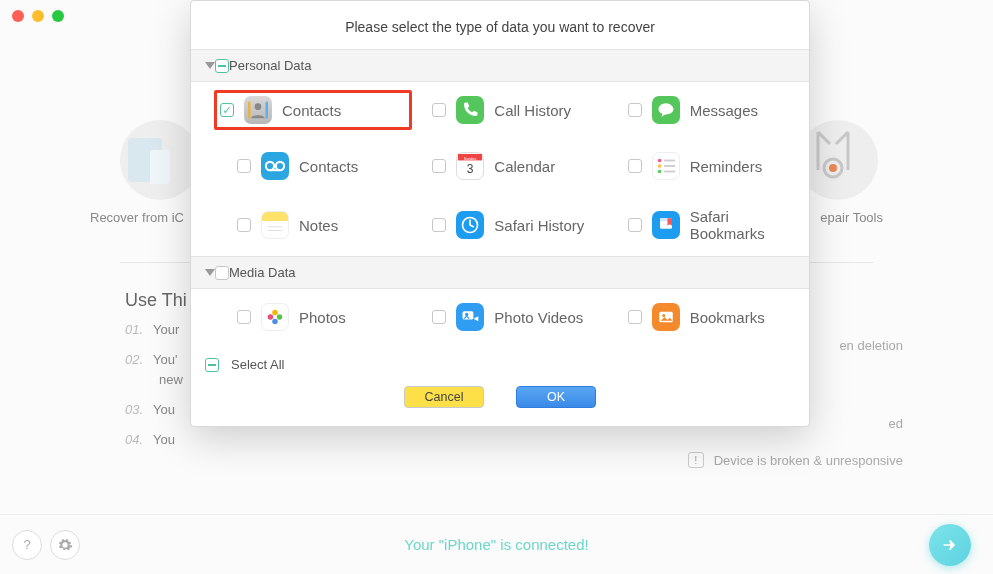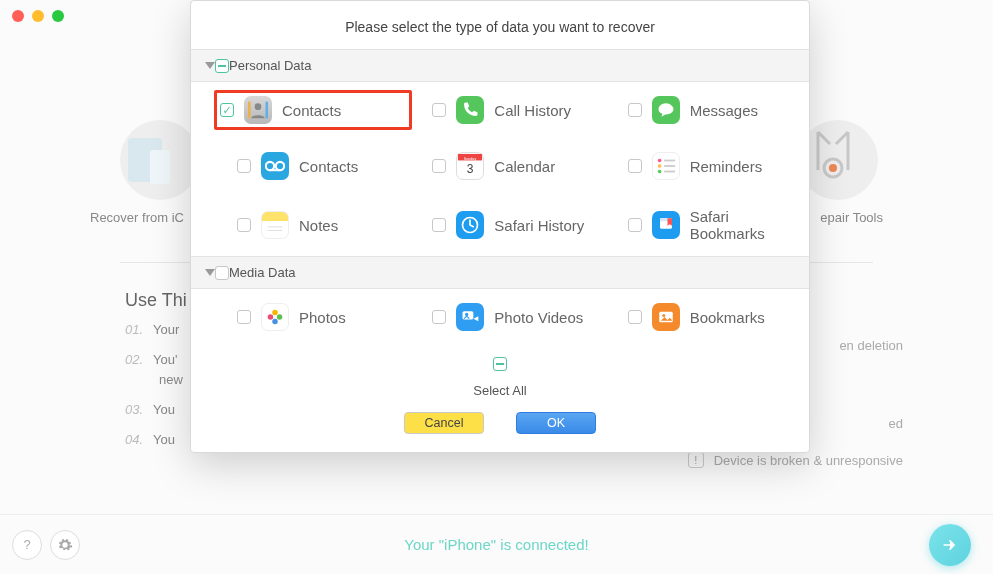--- a/index.html
+++ b/index.html
@@ -67,21 +67,21 @@
   .chk .dash { width:8px; height:2px; background:#4fc3a1; }
   .chk .tick { color:#4fc3a1; font-size:11px; line-height:1; }
 
   .grid { display: grid; grid-template-columns: repeat(3, 1fr); padding: 8px 6px 8px 26px; row-gap: 16px; }
   .item { display: flex; align-items: center; gap: 10px; padding: 6px 20px; }
   .item .ico { width: 28px; height: 28px; border-radius: 7px; display:flex; align-items:center; justify-content:center; flex-shrink:0; }
   .item .lbl { font-size: 15px; color: #666; }
 
   .highlight { border: 3px solid #ef3b24; border-radius: 2px; padding: 3px 26px 3px 3px; margin-left:-3px; }
 
-  .select-all-row { padding: 12px 14px 8px; display:flex; align-items:center; gap:12px; color:#555; font-size:13px;flex-direction:column; }
+  .select-all-row { padding: 12px 14px 8px; display:flex; align-items:center; gap:12px; color:#555; font-size:13px; }
   .btn-row { display:flex; justify-content:center; gap:32px; padding: 6px 0 18px; }
   .btn { width: 80px; height: 22px; border-radius: 4px; font-size: 12.5px; display:flex; align-items:center; justify-content:center; cursor:pointer; }
   .btn-cancel { background:#fde047; border:1px solid #c9c9c9; color:#444; }
   .btn-ok { background: linear-gradient(#5aa6f2,#3a8ae8); color:#fff; border:1px solid #2f7de0; }
 
   
   .ic-contacts { background: linear-gradient(#d8d8d8,#b8b8b8); }
   .ic-call { background:#54c65c; }
   .ic-msg { background:#54c65c; }
   .ic-voicemail { background:#2aa6e0; }

